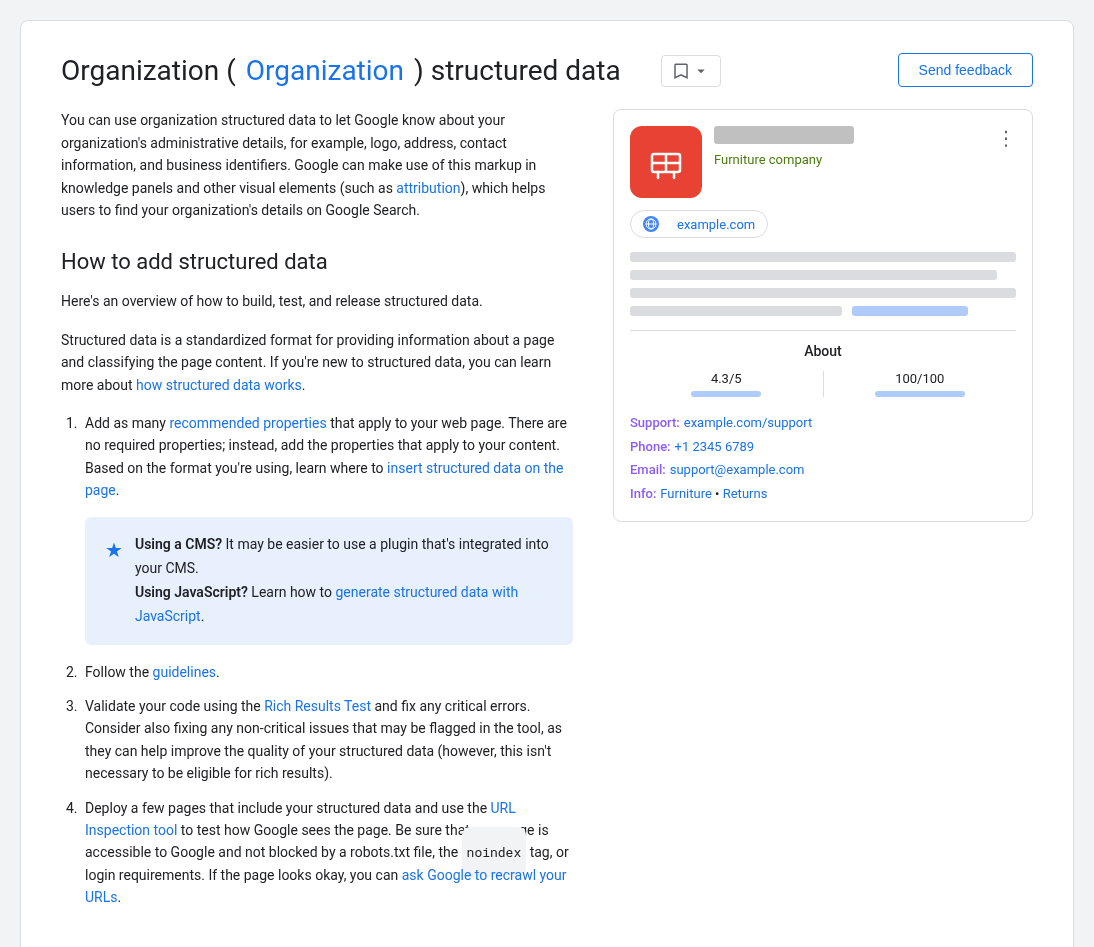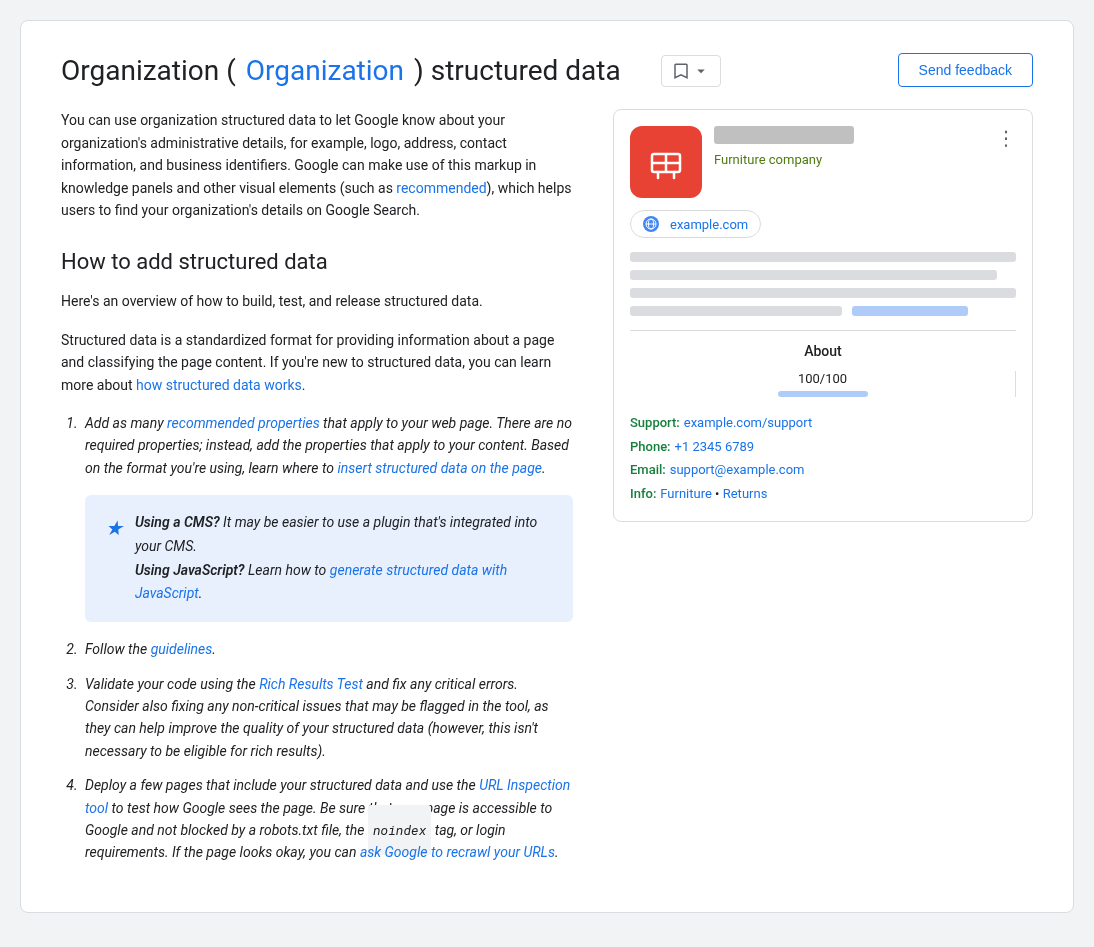--- a/index.html
+++ b/index.html
@@ -109,21 +109,20 @@
       color: #202124;
       margin-bottom: 16px;
     }
     .body-text a {
       color: #1a73e8;
       text-decoration: none;
     }
     .ordered-list {
       margin-left: 20px;
       margin-bottom: 16px;
-      font-style: italic;
     }
     .ordered-list li {
       font-size: 14px;
       line-height: 1.6;
       color: #202124;
       margin-bottom: 12px;
       padding-left: 4px;
     }
     .ordered-list li a {
       color: #1a73e8;
@@ -153,21 +152,21 @@
       color: #1a73e8;
       text-decoration: none;
     }
     .cms-text strong {
       font-weight: 600;
     }
     code {
       font-family: 'Roboto Mono', monospace;
       background: #f1f3f4;
       padding: 16px 5px;
-      border-radius: 3px;
+      border-radius: 8px;
       font-size: 13px;
     }
 
     
     .knowledge-card {
       border: 1px solid #dadce0;
       border-radius: 8px;
       padding: 16px;
       background: #fff;
     }
@@ -208,21 +207,21 @@
     .kc-more-btn {
       color: #5f6368;
       font-size: 20px;
       cursor: pointer;
       margin-left: auto;
       flex-shrink: 0;
     }
     .kc-url-chip {
       display: inline-flex;
       align-items: center;
-      gap: 11px;
+      gap: 18px;
       border: 1px solid #dadce0;
       border-radius: 20px;
       padding: 5px 12px;
       font-size: 13px;
       color: #1a73e8;
       margin-bottom: 14px;
       cursor: pointer;
     }
     .globe-icon {
       width: 16px;
@@ -293,21 +292,21 @@
     }
     .kc-info-rows a {
       color: #1a73e8;
       text-decoration: none;
     }
     .kc-info-row {
       display: flex;
       gap: 4px;
     }
     .kc-label {
-      color: #15803d;
+      color: #8b5cf6;
       font-weight: 500;
       flex-shrink: 0;
     }
     .kc-value {
       color: #1a73e8;
     }
     .kc-value-plain {
       color: #202124;
     }
   </style>
@@ -334,21 +333,21 @@
     </div>
     <div class="header-actions">
       <button class="send-feedback-btn">Send feedback</button>
     </div>
   </div>
 
   <div class="content-wrapper">
 
     <div class="left-content">
       <p class="intro-text">
-        You can use organization structured data to let Google know about your organization's administrative details, for example, logo, address, contact information, and business identifiers. Google can make use of this markup in knowledge panels and other visual elements (such as <a href="#">recommended</a>), which helps users to find your organization's details on Google Search.
+        You can use organization structured data to let Google know about your organization's administrative details, for example, logo, address, contact information, and business identifiers. Google can make use of this markup in knowledge panels and other visual elements (such as <a href="#">attribution</a>), which helps users to find your organization's details on Google Search.
       </p>
 
       <h2 class="section-heading">How to add structured data</h2>
 
       <p class="body-text">Here's an overview of how to build, test, and release structured data.</p>
 
       <p class="body-text">
         Structured data is a standardized format for providing information about a page and classifying the page content. If you're new to structured data, you can learn more about <a href="#">how structured data works</a>.
       </p>
 
@@ -421,20 +420,24 @@
         </div>
 
         <hr class="kc-divider">
 
         
         <div class="kc-about">About</div>
 
         
         <div class="kc-ratings">
           <div class="kc-rating-block">
+            <div class="kc-rating-score">4.3/5</div>
+            <div class="kc-rating-bar" style="width:70px;"></div>
+          </div>
+          <div class="kc-rating-block">
             <div class="kc-rating-score">100/100</div>
             <div class="kc-rating-bar" style="width:90px;"></div>
           </div>
         </div>
 
         
         <div class="kc-info-rows">
           <div class="kc-info-row">
             <span class="kc-label">Support:</span>
             <a href="#" class="kc-value">example.com/support</a>

